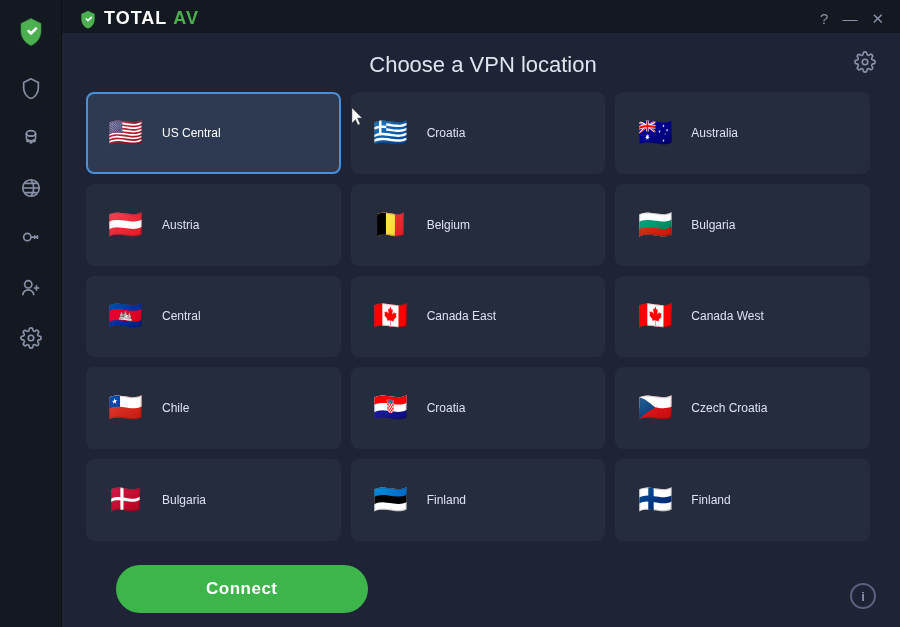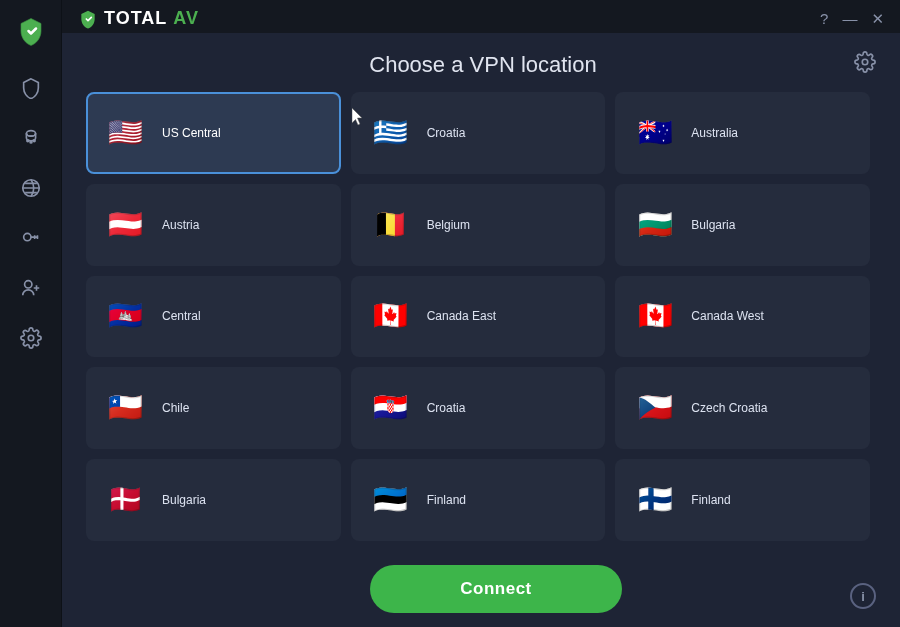--- a/index.html
+++ b/index.html
@@ -171,21 +171,21 @@
       color: #dce2f0;
     }
     .vpn-item.selected .vpn-item-name {
       color: #fff;
     }
 
     
     .bottom-bar {
       display: flex;
       align-items: center;
-      justify-content: center;
+      justify-content: flex-start;
       padding: 14px 24px;
       position: relative;
       margin-left: 30px;
     }
 
     .connect-btn {
       background: #3db54a;
       color: #fff;
       border: none;
       border-radius: 30px;

